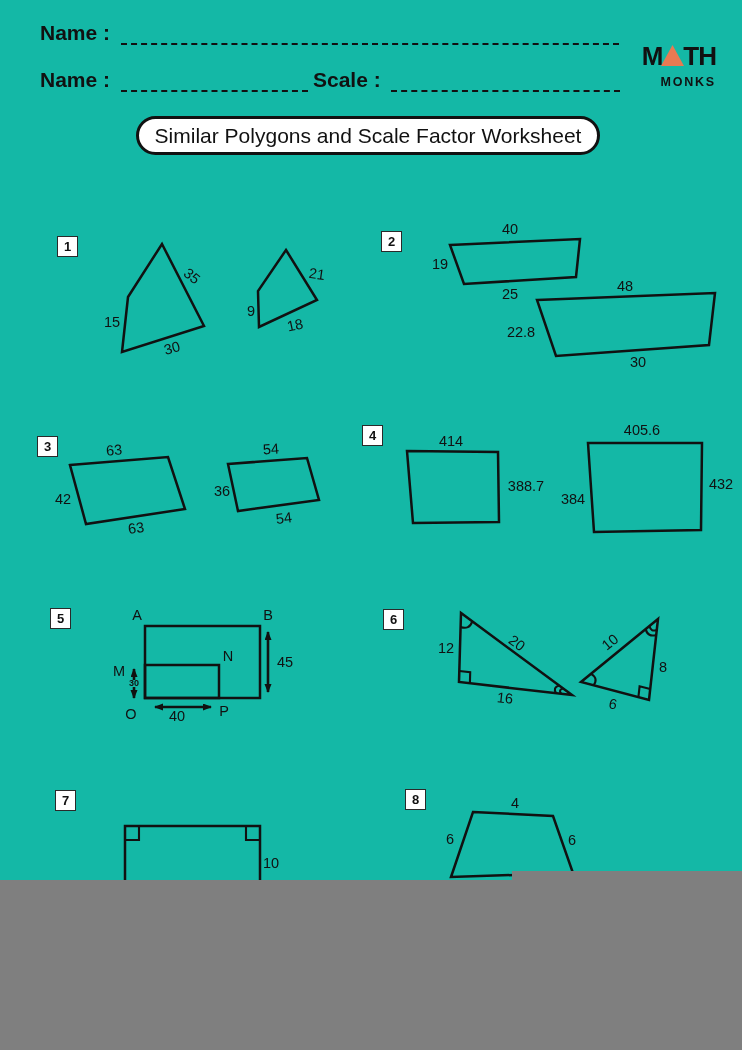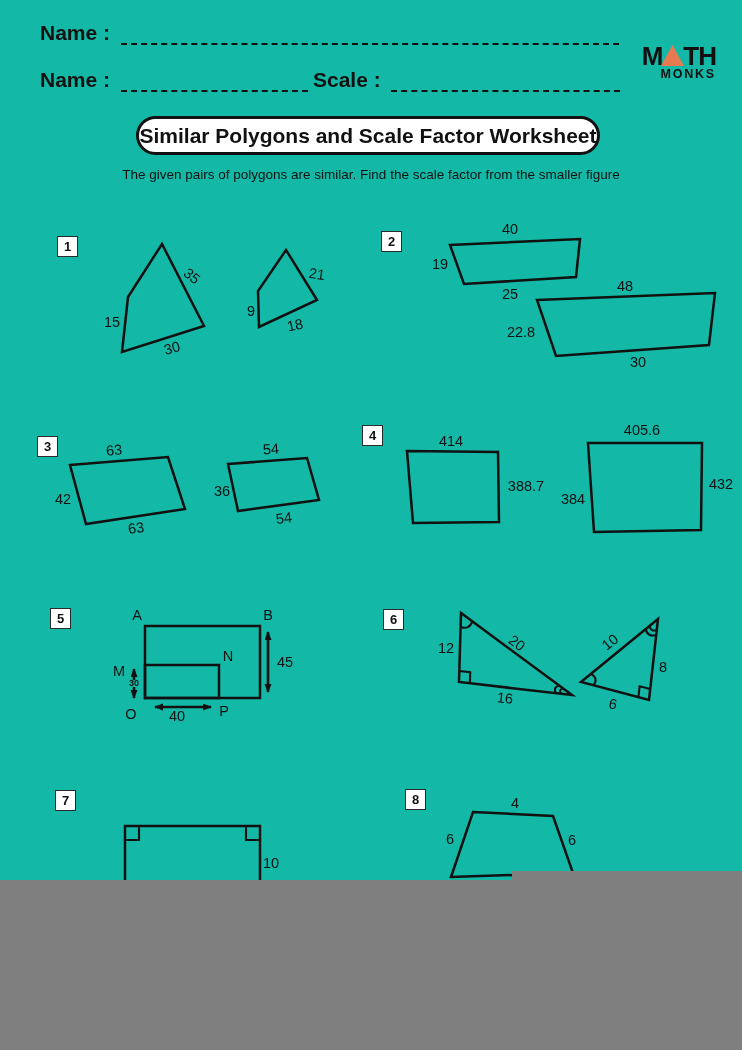--- a/index.html
+++ b/index.html
@@ -15,28 +15,28 @@
   .abs { position: absolute; }
 
   
   .field-label { font-size: 21px; font-weight: 600; color: #111; white-space: nowrap; }
   .dash-line { border-top: 2px dashed #111; height: 0; }
 
   
   .logo { display: flex; flex-direction: column; align-items: flex-end; }
   .logo-top { display: flex; align-items: flex-end; font-size: 26px; font-weight: 800; letter-spacing: -1px; line-height: 22px; color: #111; }
   .logo-tri { margin: 0 -1px 1px -1px; display: block; }
-  .logo-sub { font-size: 12.5px; font-weight: 700; letter-spacing: 1.8px; margin-top: 0px; color: #111; }
+  .logo-sub { font-size: 12.5px; font-weight: 700; letter-spacing: 1.8px; margin-top: 8px; color: #111; }
 
   
   .title-box {
     left: 136px; top: 116px; width: 464px; height: 39px;
     border: 3px solid #111; border-radius: 21px;
     display: flex; align-items: center; justify-content: center;
-    font-size: 21px; font-weight: 700; box-sizing: border-box;
+    font-size: 21px; font-weight: 400; box-sizing: border-box;
     background: #fff;
   }
 
   
   .instructions {
     left: 0; top: 166px; width: 742px;
     text-align: center; font-size: 13.5px; line-height: 18px; font-weight: 400; color: #111;
   }
 
   
@@ -77,21 +77,20 @@
         <polygon points="11.5,0 23,21 0,21" fill="#E87A52"></polygon>
       </svg>
       <span>TH</span>
     </div>
     <div class="logo-sub">MONKS</div>
   </div>
 
   <div class="abs title-box">Similar Polygons and Scale Factor Worksheet</div>
 
   <div class="abs instructions">
-    <div>The given pairs of polygons are similar. Find the scale factor from the smaller figure</div>
   </div>
 
   <div class="badge" style="left:57px;  top:236px;">1</div>
   <div class="badge" style="left:381px; top:231px;">2</div>
   <div class="badge" style="left:37px;  top:436px;">3</div>
   <div class="badge" style="left:362px; top:425px;">4</div>
   <div class="badge" style="left:50px;  top:608px;">5</div>
   <div class="badge" style="left:383px; top:609px;">6</div>
   <div class="badge" style="left:55px;  top:790px;">7</div>
   <div class="badge" style="left:405px; top:789px;">8</div>

